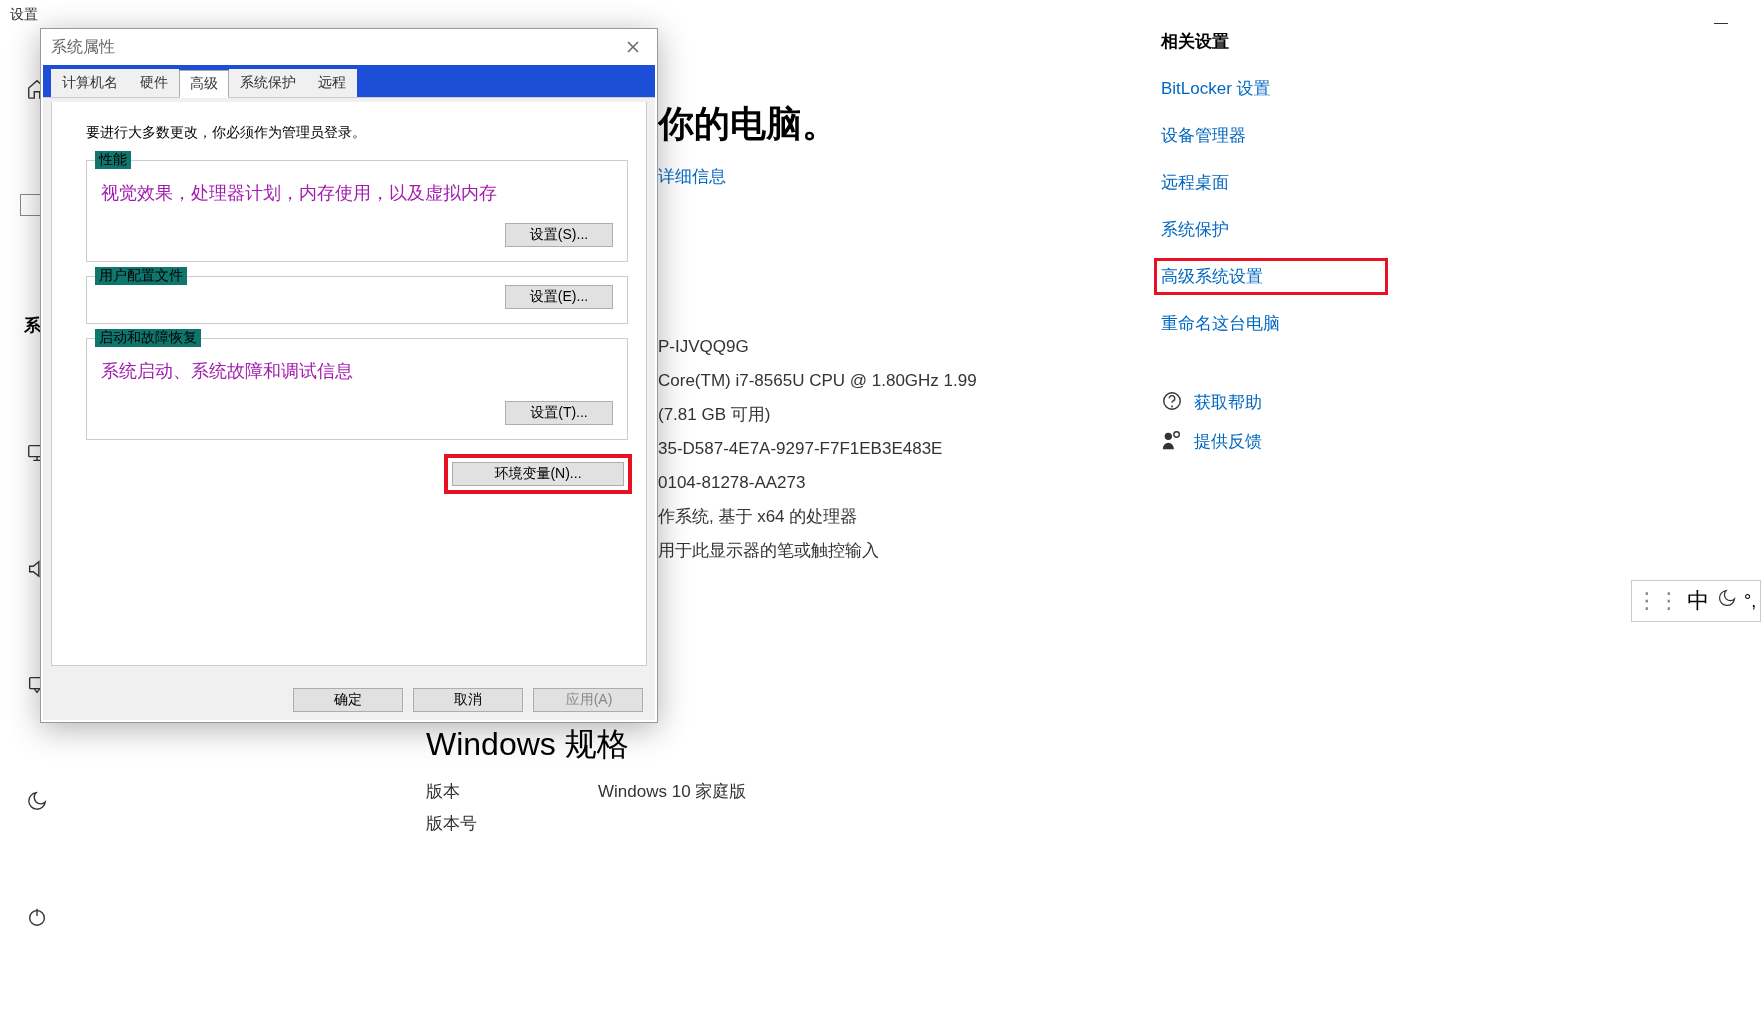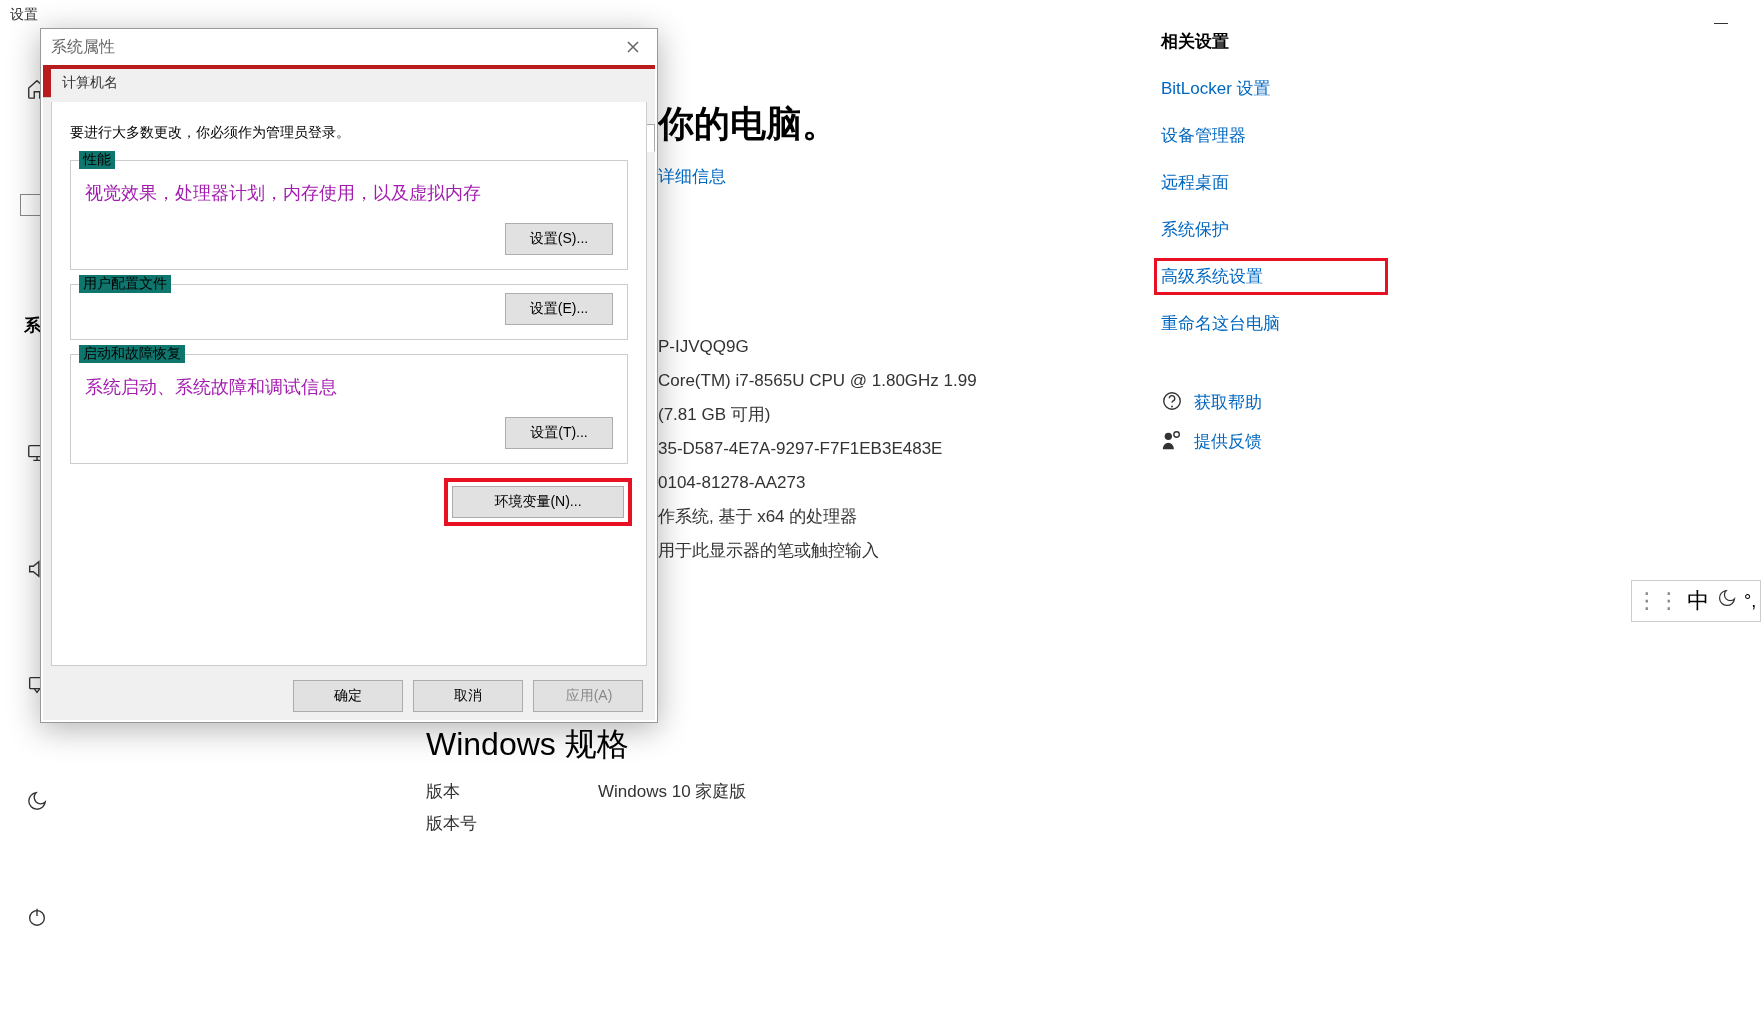--- a/index.html
+++ b/index.html
@@ -39,30 +39,30 @@
 .ime-bar { position:absolute; right:0; bottom:388px; width:130px; height:42px; border:1px solid #ccc; background:#fff; display:flex; align-items:center; justify-content:space-around; font-size:22px; }
 
 
 .dialog { position:absolute; left:40px; top:28px; width:618px; height:695px; background:#fff; border:1px solid #999; box-shadow:0 6px 30px rgba(0,0,0,.3); }
 .dialog-titlebar { height:36px; background:#fff; display:flex; align-items:center; padding:0 10px; }
 .dialog-title { font-size:16px; color:#666; }
 .dialog-close { position:absolute; right:6px; top:4px; width:36px; height:28px; display:flex; align-items:center; justify-content:center; cursor:pointer; }
 .dialog-close svg { width:12px; height:12px; stroke:#666; stroke-width:1.5; }
 
 .dialog-body { position:absolute; left:2px; right:2px; top:36px; bottom:2px; background:#f0f0f0; }
-.tabstrip { display:flex; border-bottom:1px solid #ccc; background:#b91c1c; padding-top:4px; padding-left:8px; height:33px;flex-direction:column; }
+.tabstrip { display:flex; border-bottom:1px solid #ccc; background:#1d4ed8; padding-top:4px; padding-left:8px; height:33px; }
 .tab { padding:4px 10px; font-size:14px; color:#333; border:1px solid transparent; border-bottom:none; cursor:pointer; background:#f0f0f0; }
 .tab.active { background:#fff; border-color:#aaa; border-bottom:1px solid #fff; position:relative; top:1px; }
-.tab-content { background:#fff; position:absolute; left:8px; right:8px; top:37px; bottom:54px; border:1px solid #ccc; border-top:none; padding:22px 18px 10px 18px; }
+.tab-content { background:#fff; position:absolute; left:8px; right:8px; top:37px; bottom:54px; border:1px solid #ccc; border-top:none; padding:22px 18px 10px 34px; }
 .admin-note { font-size:14px; color:#000; margin-bottom:18px; }
 .fieldset { border:1px solid #ccc; margin-bottom:14px; padding:8px 14px 14px 14px; position:relative; }
 .fieldset-legend { position:absolute; top:-10px; left:8px; background:#0f766e; padding:0 4px; font-size:14px; color:#000; }
 .fieldset-desc { font-size:18px; color:#a21caf; margin:12px 0 18px 0; }
 .fieldset-btn-row { display:flex; justify-content:flex-end; }
-.win-btn { min-width:108px; height:32px; background:#e1e1e1; border:1px solid #adadad; font-size:14px; color:#000; cursor:pointer; padding:0 14px; }
+.win-btn { min-width:108px; height:24px; background:#e1e1e1; border:1px solid #adadad; font-size:14px; color:#000; cursor:pointer; padding:0 14px; }
 .win-btn.disabled { color:#888;padding-left:16px; }
 .env-btn-row { display:flex; justify-content:flex-end; margin-top:22px; padding-right:4px; }
 .env-highlight { outline:4px solid #e81123; outline-offset:4px; display:inline-block; }
 
 .dialog-footer { position:absolute; bottom:8px; right:12px; display:flex; gap:10px; }
 .dialog-footer .win-btn { min-width:110px; }
 
 </style>
 </head>
 <body>

